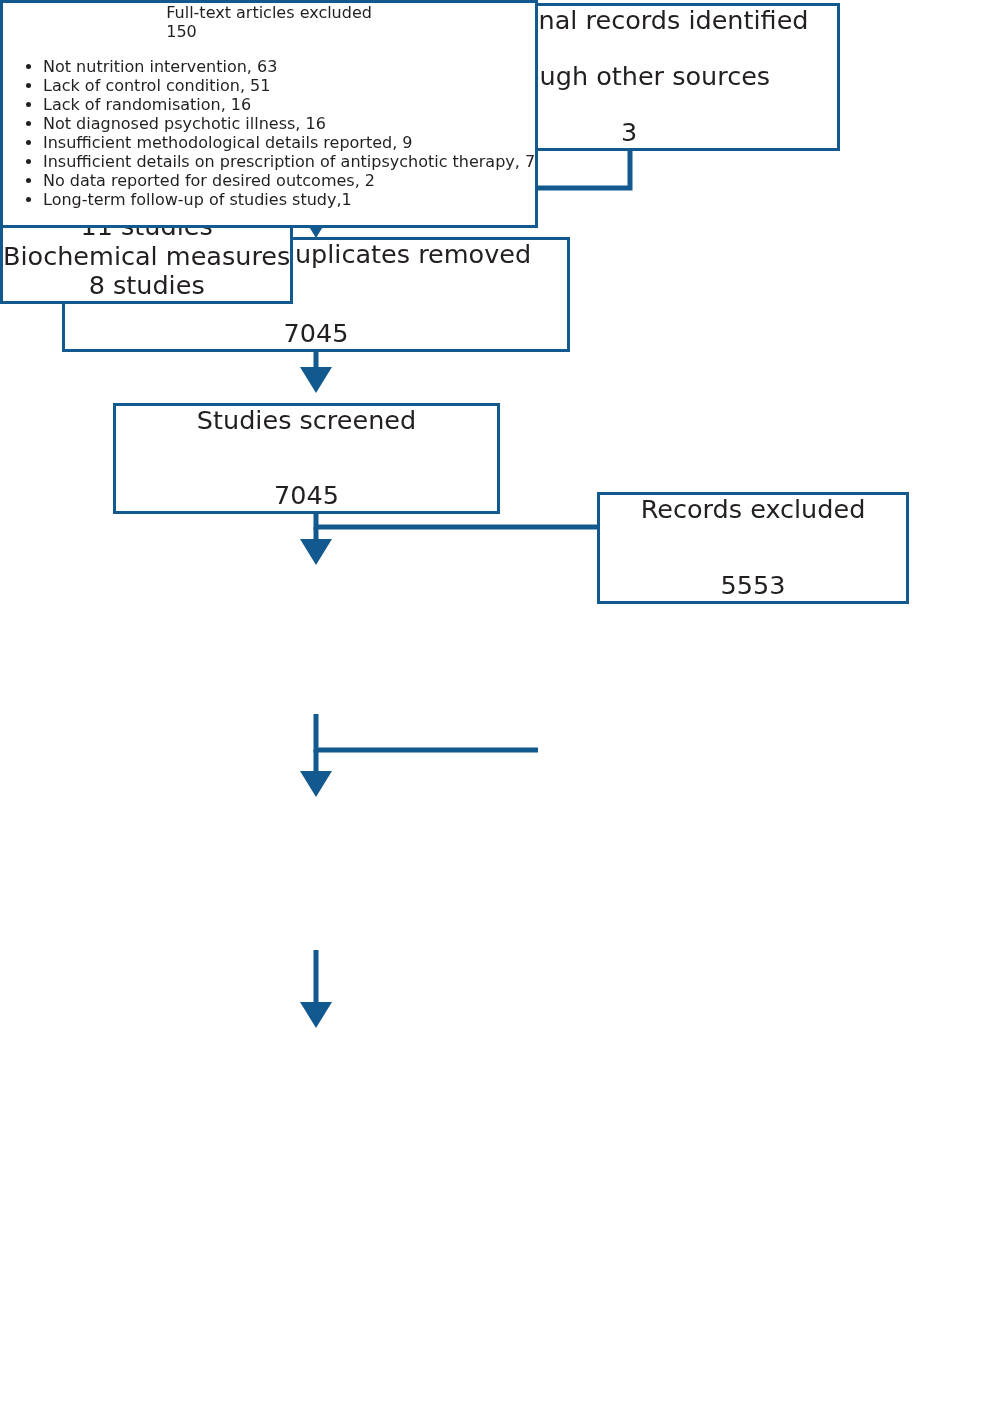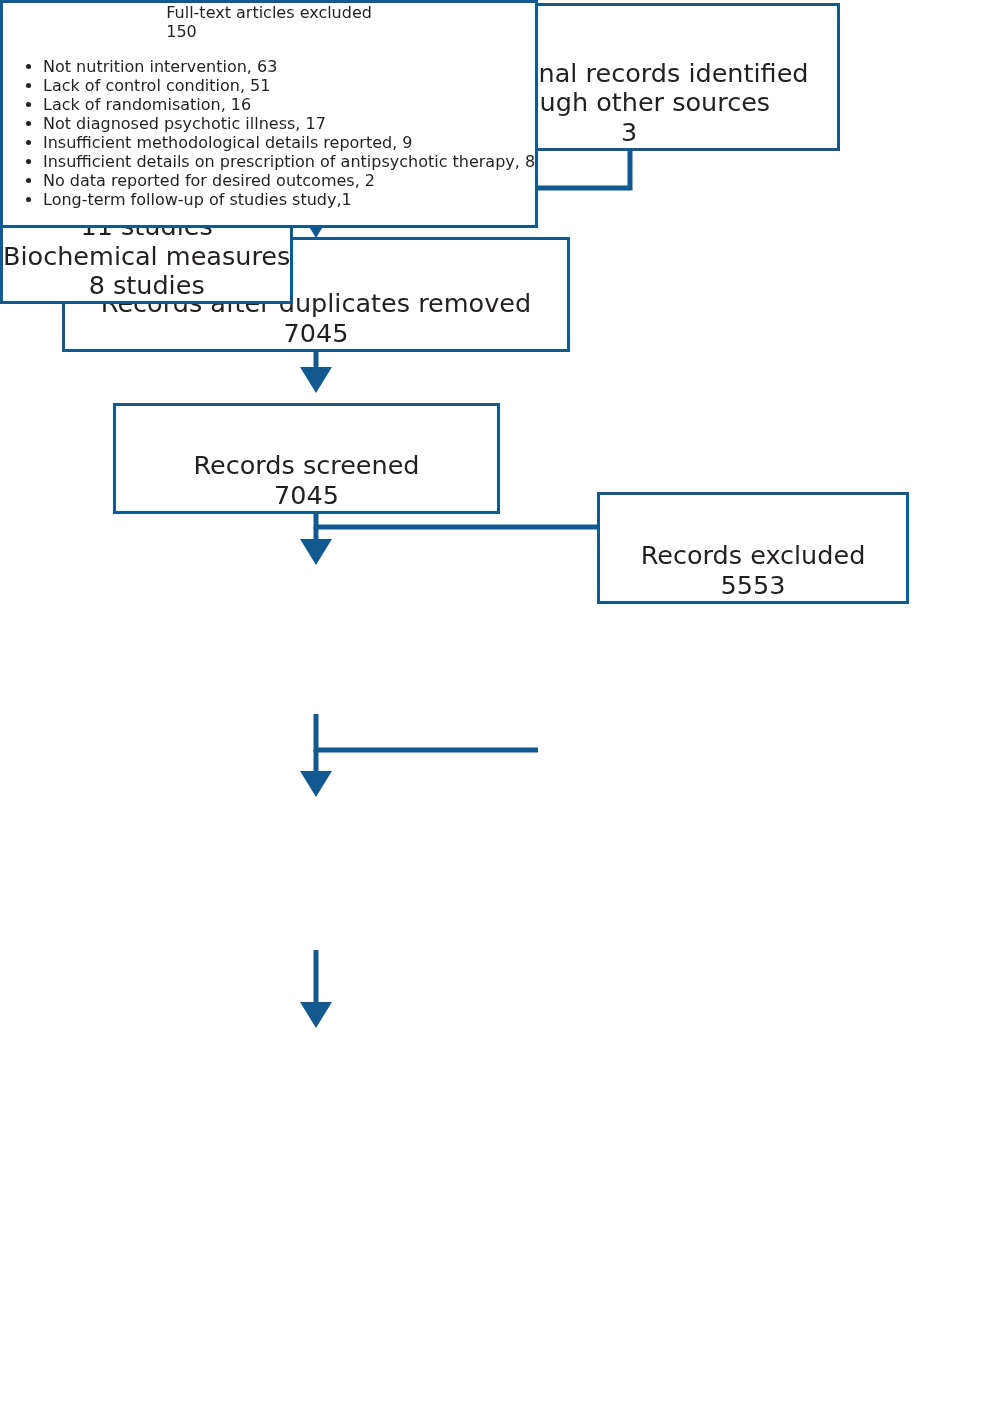--- a/index.html
+++ b/index.html
@@ -26,21 +26,21 @@
     pointer-events: none;
   }
   .node-box {
     position: absolute;
     box-sizing: border-box;
     border: 3px solid #12598f;
     background: #ffffff;
     display: flex;
     flex-direction: column;
     align-items: center;
-    justify-content: flex-end;
+    justify-content: space-between;
     color: #231f20;
   }
   .node-line {
     display: block;
     text-align: center;
     white-space: pre;
     line-height: 1.17;
   }
   .box-text-22 .node-line { font-size: 25.5px; }
 
@@ -124,21 +124,21 @@
     <span class="node-line">through other sources</span>
     <span class="node-line">3</span>
   </div>
 
   <div class="node-box box-text-22" id="box-dupes">
     <span class="node-line">Records after duplicates removed</span>
     <span class="node-line">7045</span>
   </div>
 
   <div class="node-box box-text-22" id="box-screened">
-    <span class="node-line">Records screened</span>
+    <span class="node-line">Studies screened</span>
     <span class="node-line">7045</span>
   </div>
 
   <div class="node-box box-text-22" id="box-excluded">
     <span class="node-line">Records excluded</span>
     <span class="node-line">5553</span>
   </div>
 
   <div class="node-box box-text-22" id="box-fulltext">
     <span class="node-line">Full-text articles assessed</span>
@@ -167,21 +167,21 @@
 
   <div class="node-box" id="box-ft-excluded">
     <div class="excl-head">
       <div>Full-text articles excluded</div>
       <div>150</div>
     </div>
     <ul class="excl-list">
       <li>Not nutrition intervention, 63</li>
       <li>Lack of control condition, 51</li>
       <li>Lack of randomisation, 16</li>
-      <li>Not diagnosed psychotic illness, 17</li>
+      <li>Not diagnosed psychotic illness, 16</li>
       <li>Insufficient methodological details reported, 9</li>
-      <li>Insufficient details on prescription of antipsychotic therapy, 8</li>
+      <li>Insufficient details on prescription of antipsychotic therapy, 7</li>
       <li>No data reported for desired outcomes, 2</li>
       <li>Long-term follow-up of studies study,1</li>
     </ul>
   </div>
 
 </div>
 
 </body></html>

